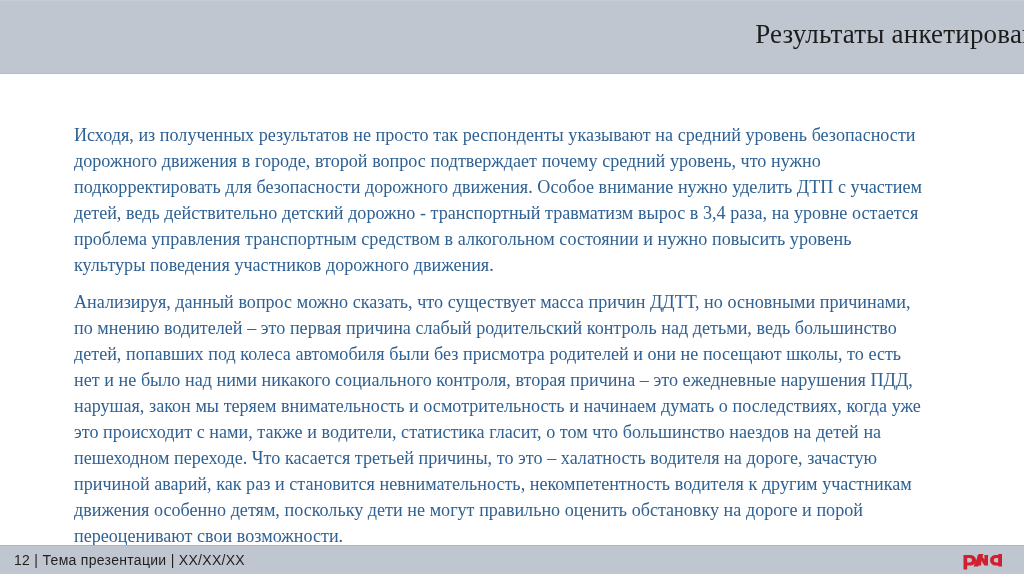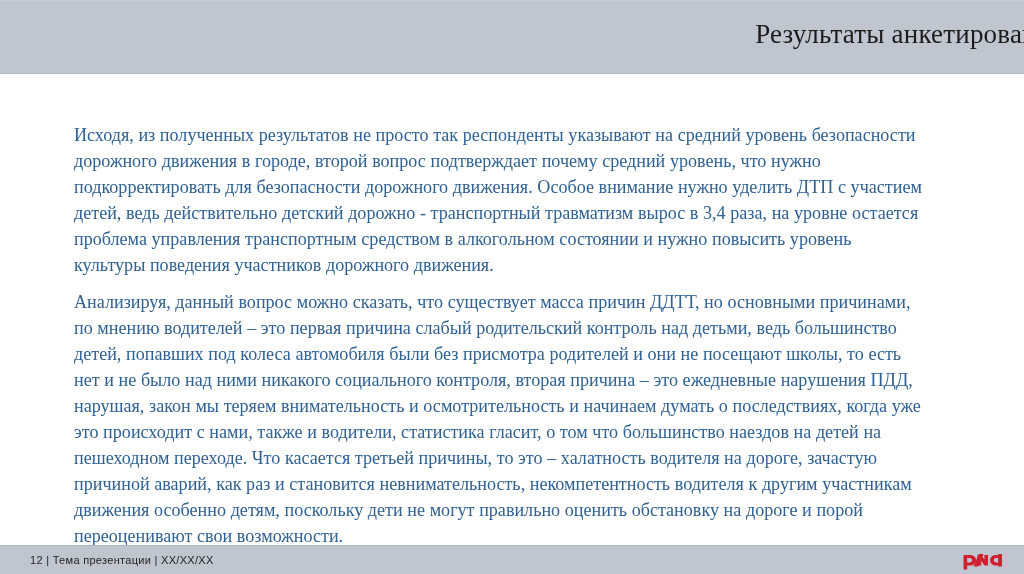--- a/index.html
+++ b/index.html
@@ -84,24 +84,24 @@
     left: 0;
     top: 545px;
     width: 1024px;
     height: 29px;
     background: #c0c6d0;
     border-top: 1px solid #aeb5c1;
     box-sizing: border-box;
   }
   .footer-text {
     position: absolute;
-    left: 30px;
+    left: 14px;
     top: 6px;
     font-family: "Liberation Sans", "DejaVu Sans", sans-serif;
-    font-size: 11px;
+    font-size: 14px;
     line-height: 17px;
     color: #1f1f1f;
     letter-spacing: 0.3px;
     white-space: nowrap;
   }
 
   
   .logo-rzd {
     position: absolute;
     right: 18px;

